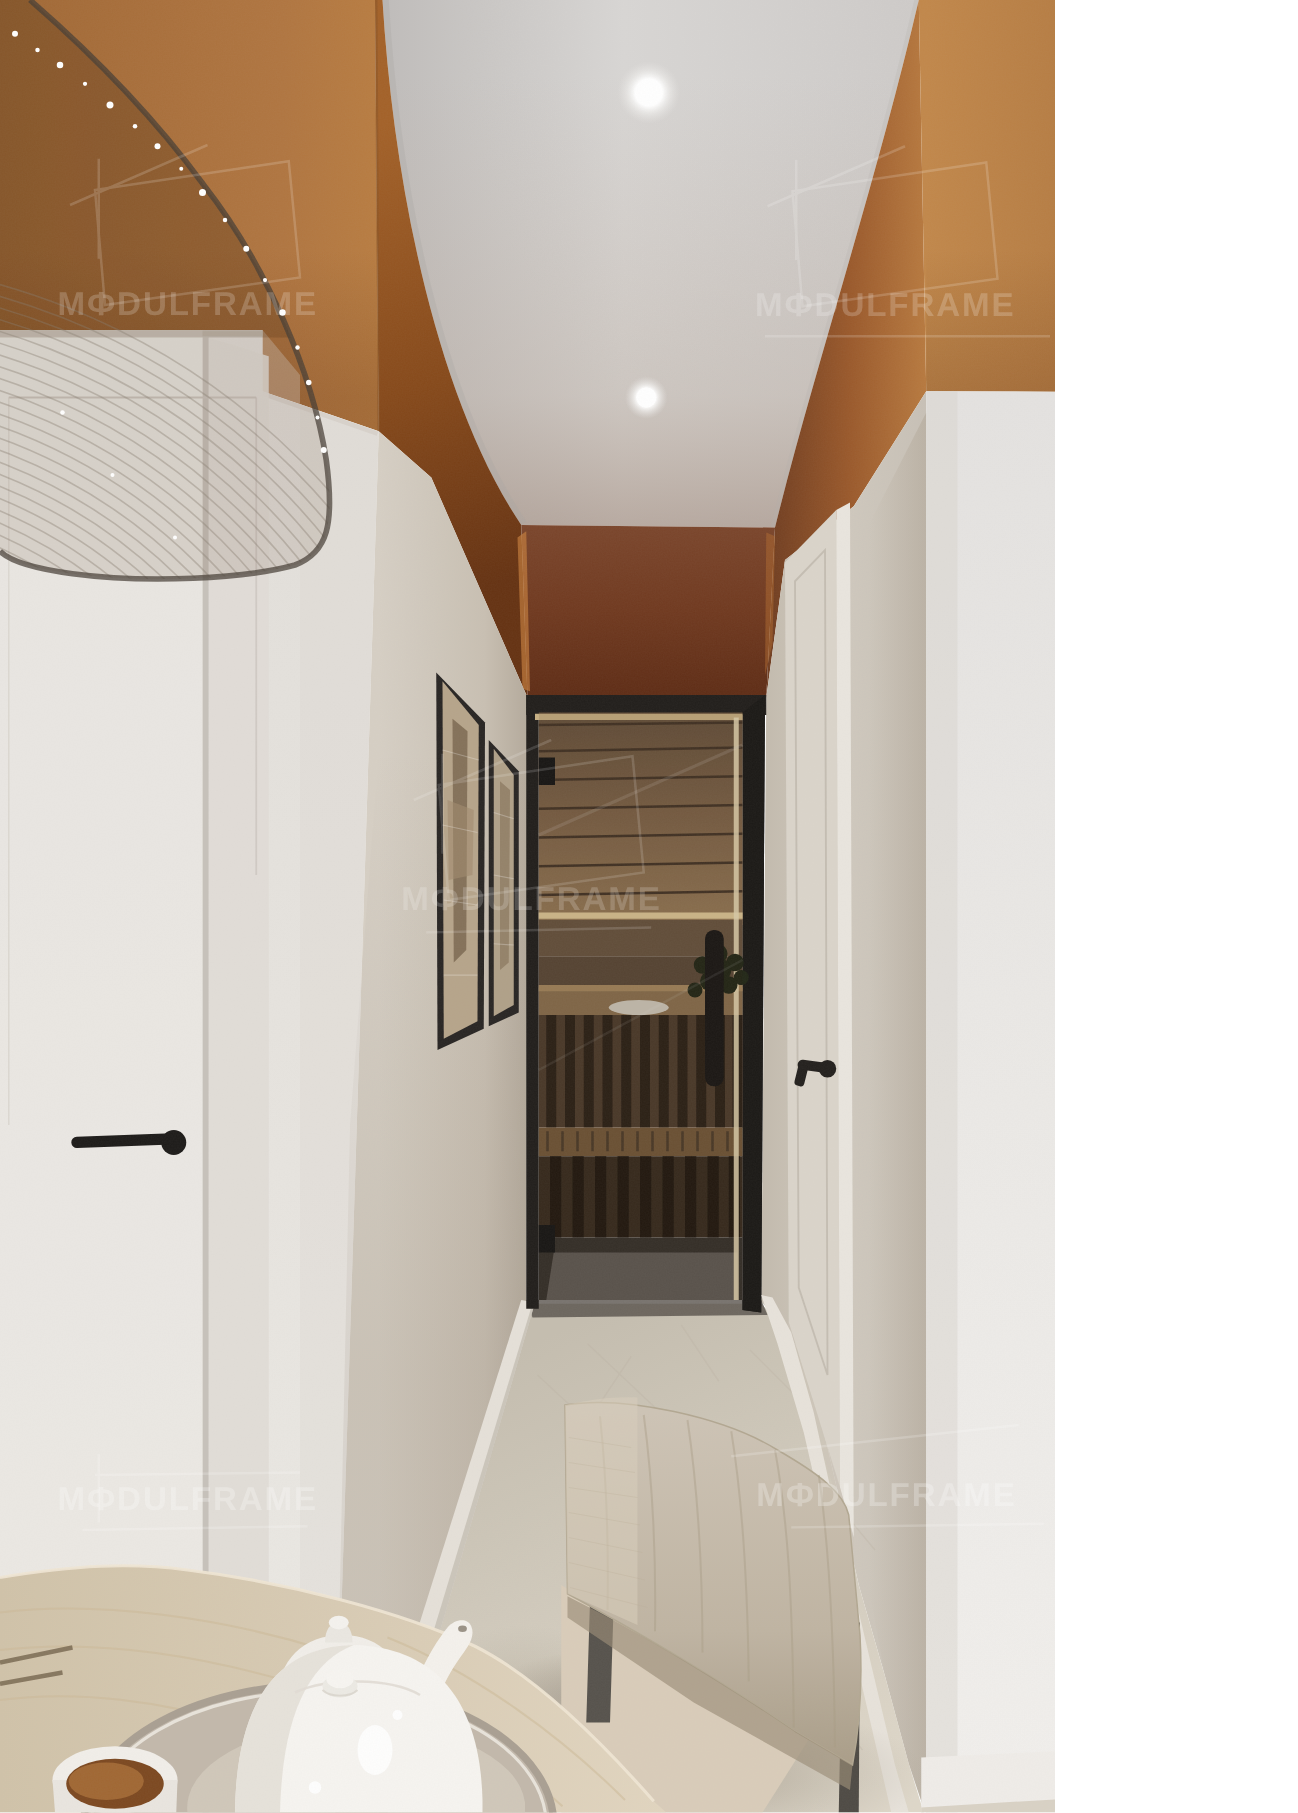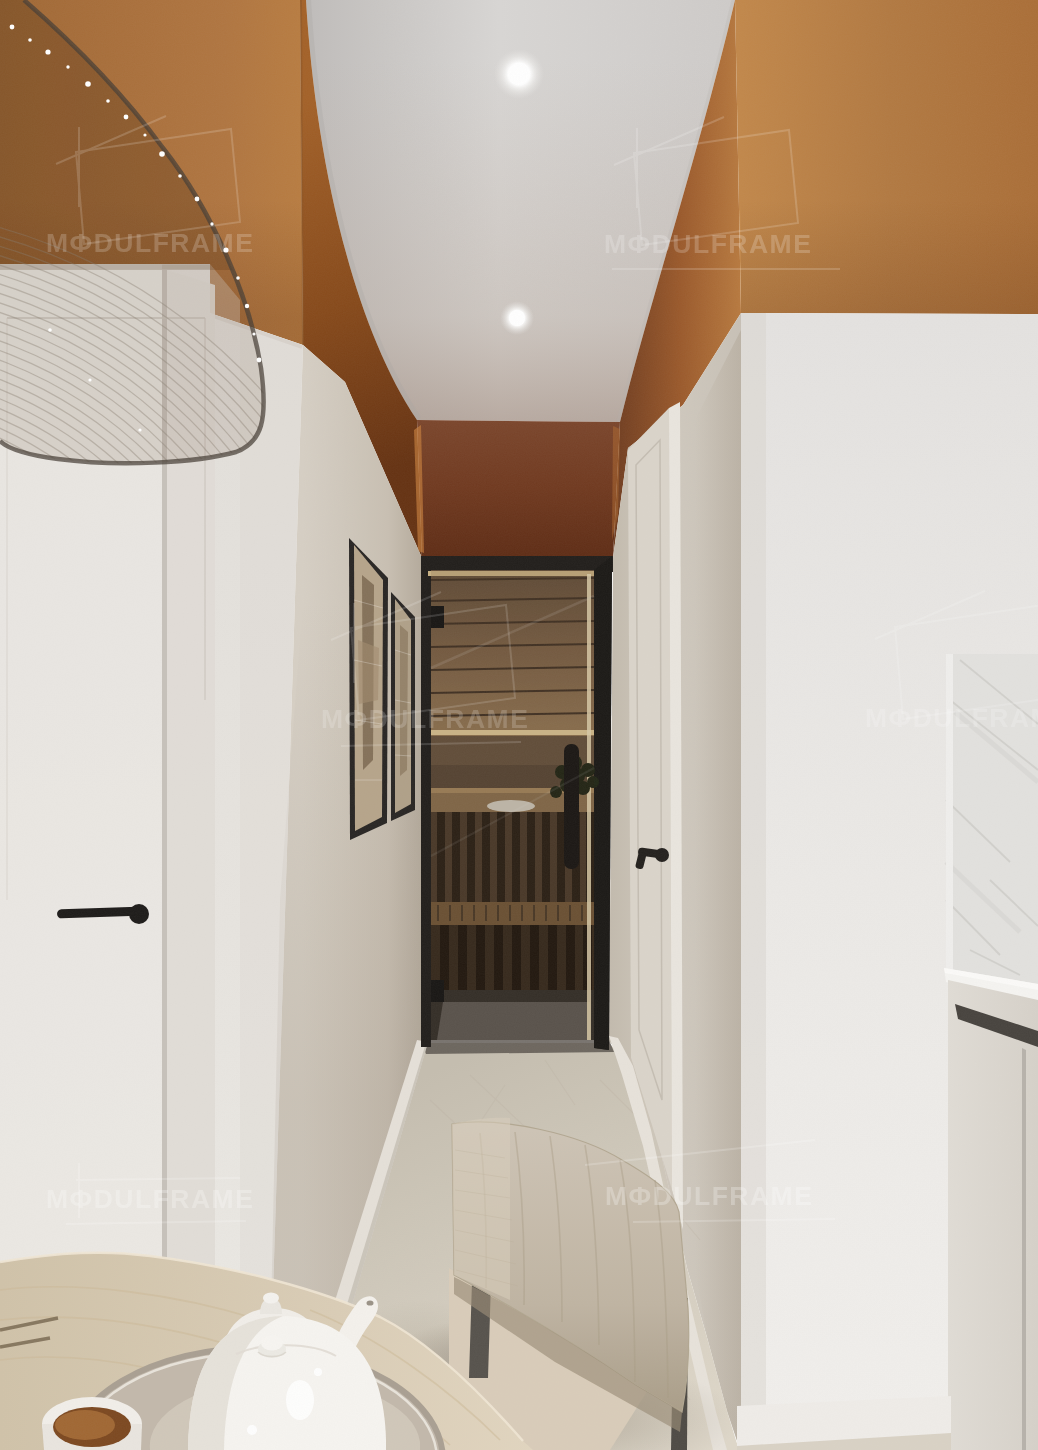--- a/index.html
+++ b/index.html
@@ -1,16 +1,16 @@
 <!DOCTYPE html>
 <html><head>
 <meta charset="utf-8">
 <style>
   html,body{margin:0;padding:0;background:#fff;}
-  #scene{width:1038px;height:1450px;position:relative;overflow:hidden;font-family:"Liberation Sans", sans-serif;}
+  #scene{width:844px;height:1450px;position:relative;overflow:hidden;font-family:"Liberation Sans", sans-serif;}
 </style>
 </head>
 <body>
 
 <div id="scene">
 <svg width="1038" height="1450" viewBox="0 0 1038 1450">
 <defs>
   <linearGradient id="ceilG" x1="306" y1="0" x2="735" y2="0" gradientUnits="userSpaceOnUse">
     <stop offset="0" stop-color="#bfbcba"></stop>
     <stop offset="0.45" stop-color="#d8d6d4"></stop>

